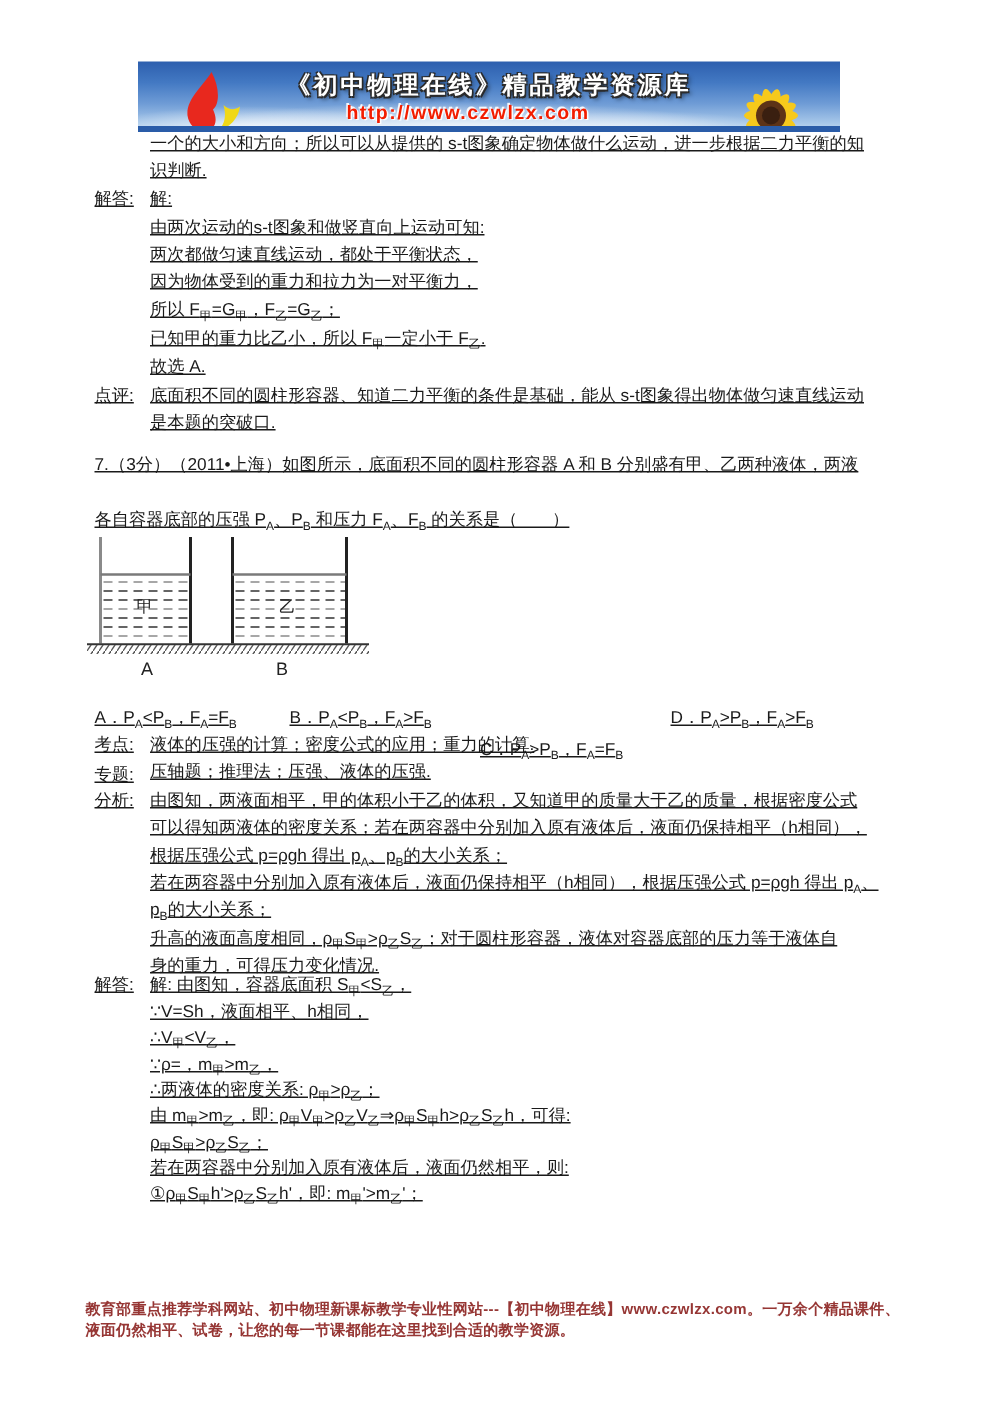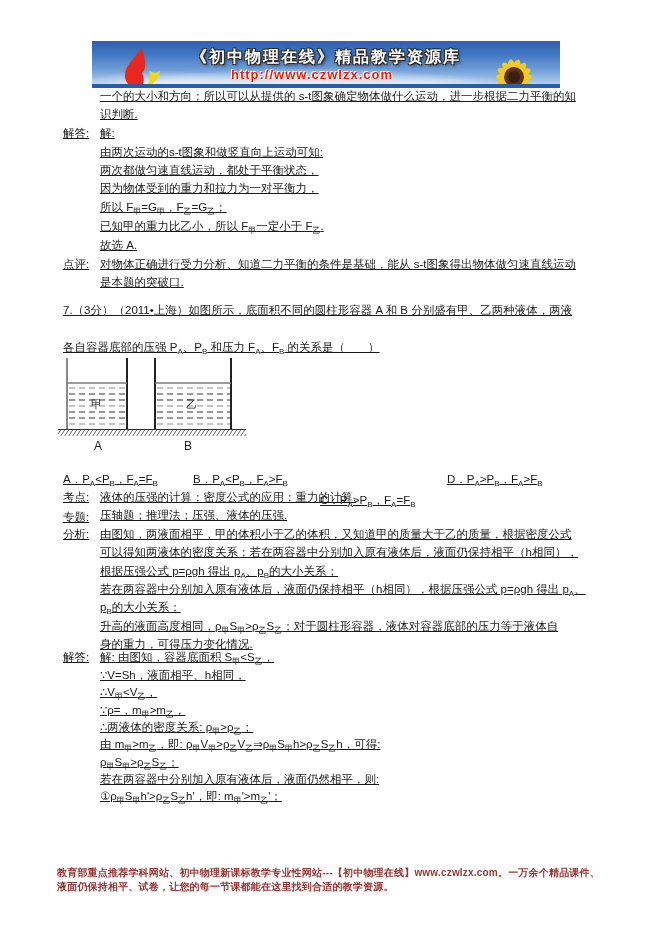--- a/index.html
+++ b/index.html
@@ -72,21 +72,21 @@
   <div class="t lbl" style="top:126px">解答:</div>
   <div class="t" style="top:126px">解:</div>
   <div class="t" style="top:145px">由两次运动的s-t图象和做竖直向上运动可知:</div>
   <div class="t" style="top:163px">两次都做匀速直线运动，都处于平衡状态，</div>
   <div class="t" style="top:181px">因为物体受到的重力和拉力为一对平衡力，</div>
   <div class="t" style="top:200px">所以 F<sub>甲</sub>=G<sub>甲</sub>，F<sub>乙</sub>=G<sub>乙</sub>；</div>
   <div class="t" style="top:219px">已知甲的重力比乙小，所以 F<sub>甲</sub>一定小于 F<sub>乙</sub>.</div>
   <div class="t" style="top:238px">故选 A.</div>
 
   <div class="t lbl" style="top:257px">点评:</div>
-  <div class="t" style="top:257px">对物体正确进行受力分析、知道二力平衡的条件是基础，能从 s-t图象得出物体做匀速直线运动</div>
+  <div class="t" style="top:257px">底面积不同的圆柱形容器、知道二力平衡的条件是基础，能从 s-t图象得出物体做匀速直线运动</div>
   <div class="t" style="top:275px">是本题的突破口.</div>
 
   <div class="t" style="left:63px;top:303px">7.（3分）（2011•上海）如图所示，底面积不同的圆柱形容器 A 和 B 分别盛有甲、乙两种液体，两液</div>
   <div class="t" style="left:63px;top:340px">各自容器底部的压强 P<sub>A</sub>、P<sub>B</sub> 和压力 F<sub>A</sub>、F<sub>B</sub> 的关系是（　　）</div>
 
   <svg class="fig" width="200" height="98" viewBox="0 0 200 98">
     <defs>
       <pattern id="hatch" width="4" height="6" patternUnits="userSpaceOnUse">
         <path d="M0,6 L4,0" stroke="#555" stroke-width="0.9"></path>
       </pattern>
@@ -157,15 +157,15 @@
   <div class="t" style="top:668px">∵V=Sh，液面相平、h相同，</div>
   <div class="t" style="top:685px">∴V<sub>甲</sub>&lt;V<sub>乙</sub>，</div>
   <div class="t" style="top:703px">∵ρ=，m<sub>甲</sub>&gt;m<sub>乙</sub>，</div>
   <div class="t" style="top:720px">∴两液体的密度关系: ρ<sub>甲</sub>&gt;ρ<sub>乙</sub>；</div>
   <div class="t" style="top:737px">由 m<sub>甲</sub>&gt;m<sub>乙</sub>，即: ρ<sub>甲</sub>V<sub>甲</sub>&gt;ρ<sub>乙</sub>V<sub>乙</sub>⇒ρ<sub>甲</sub>S<sub>甲</sub>h&gt;ρ<sub>乙</sub>S<sub>乙</sub>h，可得:</div>
   <div class="t" style="top:755px">ρ<sub>甲</sub>S<sub>甲</sub>&gt;ρ<sub>乙</sub>S<sub>乙</sub>；</div>
   <div class="t" style="top:772px">若在两容器中分别加入原有液体后，液面仍然相平，则:</div>
   <div class="t" style="top:789px">①ρ<sub>甲</sub>S<sub>甲</sub>h'&gt;ρ<sub>乙</sub>S<sub>乙</sub>h'，即: m<sub>甲</sub>'&gt;m<sub>乙</sub>'；</div>
 
   <div class="foot" style="top:866px">教育部重点推荐学科网站、初中物理新课标教学专业性网站---【初中物理在线】www.czwlzx.com。一万余个精品课件、</div>
-  <div class="foot" style="top:880px">液面仍保持相平、试卷，让您的每一节课都能在这里找到合适的教学资源。</div>
+  <div class="foot" style="top:880px">液面仍然相平、试卷，让您的每一节课都能在这里找到合适的教学资源。</div>
 
 </div>
 
 </body></html>

